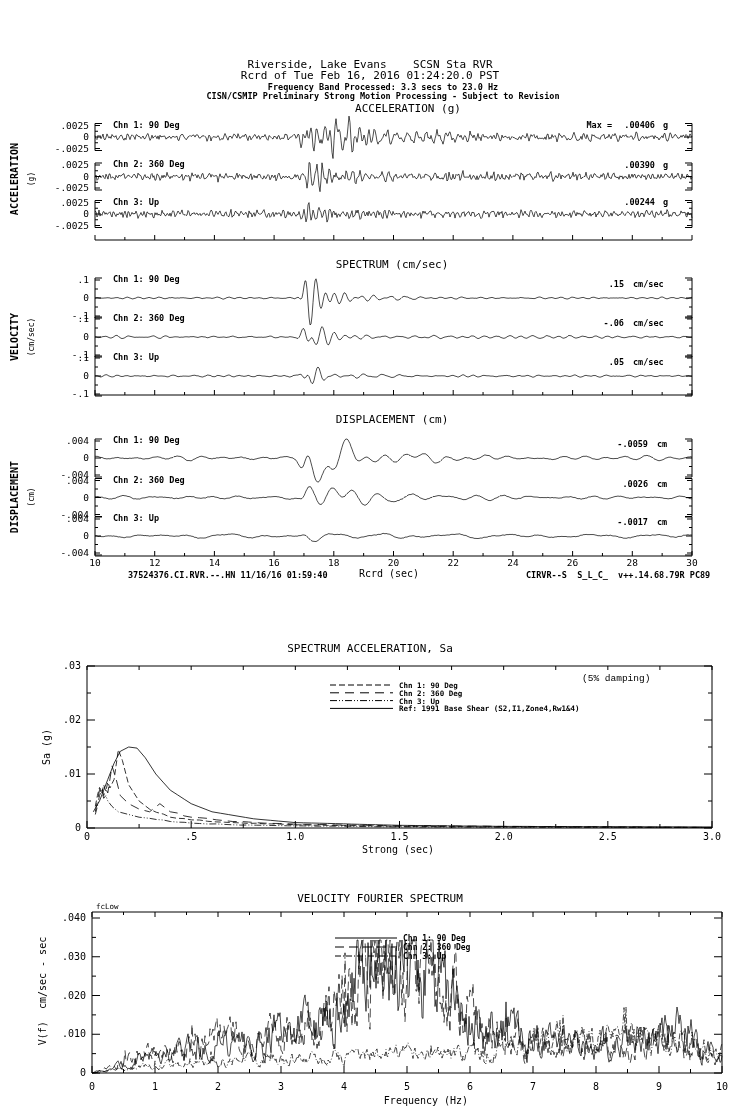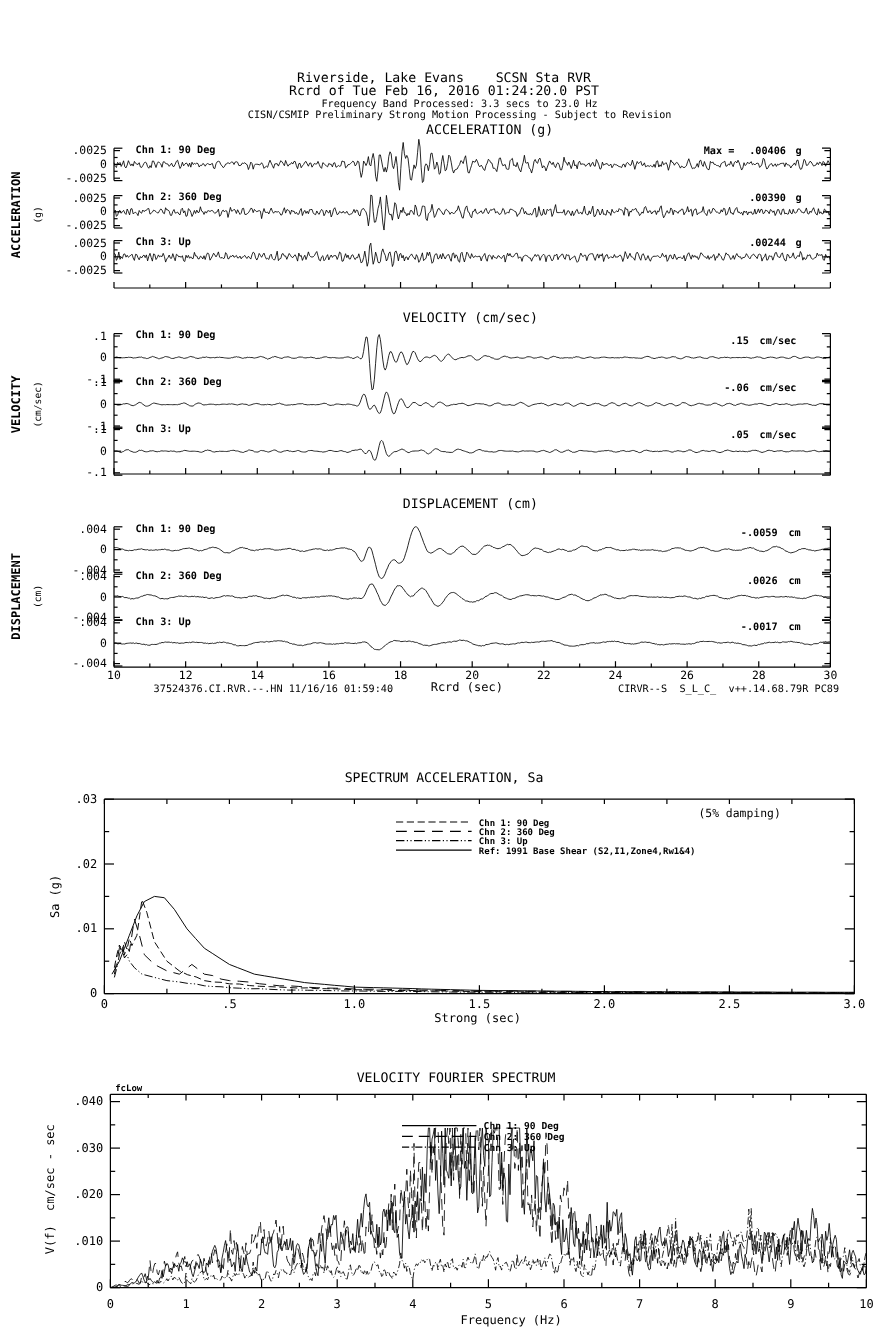--- a/index.html
+++ b/index.html
@@ -3,24 +3,24 @@
 <meta charset="utf-8">
 <style>
   html,body{margin:0;padding:0;background:#fff;}
   .page{position:relative;width:739px;height:1115px;background:#fff;overflow:hidden;
         font-family:"DejaVu Sans Mono",monospace;color:#000;}
   .abs{position:absolute;white-space:pre;}
   .cx{transform:translateX(-50%);text-align:right;}
   .rot{transform:translate(-50%,-50%) rotate(-90deg);transform-origin:center;}
   .f11{font-size:11px;line-height:11px;}
   .f10{font-size:10px;line-height:10px;}
-  .f95{font-size:9.5px;line-height:10px;}
-  .f85b{font-size:8.5px;line-height:9px;font-weight:normal;padding-left:26px;}
+  .f95{font-size:9.5px;line-height:10px;font-family:Liberation Mono, monospace;}
+  .f85b{font-size:8.5px;line-height:9px;font-weight:bold;padding-left:26px;}
   .f8{font-size:8px;line-height:8px;}
-  .f75b{font-size:7.5px;line-height:8px;font-weight:bold;}
+  .f75b{font-size:7.5px;line-height:8px;font-weight:normal;}
   .f10b{font-size:10px;line-height:10px;font-weight:bold;}
   svg text{font-family:"DejaVu Sans Mono",monospace;fill:#000;}
 </style>
 </head>
 <body>
 
 <div class="page">
 
   <svg id="plots" width="739" height="1115" style="position:absolute;left:0;top:0">
       <line x1="95" y1="240" x2="692" y2="240" stroke="#000" stroke-width="1"></line>
@@ -465,33 +465,33 @@
       <polyline points="92.0,1073.0 93.0,1072.7 94.0,1072.2 95.0,1071.7 96.0,1071.0 97.0,1070.9 98.0,1071.2 99.0,1070.6 100.0,1071.1 101.0,1071.1 102.0,1070.5 103.0,1069.2 104.0,1068.0 105.0,1067.9 106.0,1069.1 107.0,1068.4 108.0,1066.9 109.0,1065.8 110.0,1065.8 111.0,1066.8 112.0,1065.2 113.0,1065.9 114.0,1065.8 115.0,1067.4 116.0,1069.2 117.0,1069.1 118.0,1063.9 119.0,1062.4 120.0,1064.3 121.0,1061.4 122.0,1065.7 123.0,1068.3 124.0,1060.9 125.0,1050.5 126.0,1060.9 127.0,1062.3 128.0,1056.3 129.0,1053.0 130.0,1052.9 131.0,1060.4 132.0,1062.4 133.0,1058.7 134.0,1060.7 135.0,1065.3 136.0,1057.4 137.0,1051.0 138.0,1055.1 139.0,1053.0 140.0,1053.8 141.0,1059.9 142.0,1056.7 143.0,1058.3 144.0,1051.5 145.0,1056.5 146.0,1049.9 147.0,1045.6 148.0,1043.2 149.0,1053.0 150.0,1055.6 151.0,1054.9 152.0,1058.9 153.0,1050.4 154.0,1047.1 155.0,1055.6 156.0,1051.4 157.0,1055.2 158.0,1058.8 159.0,1053.7 160.0,1050.8 161.0,1050.1 162.0,1057.6 163.0,1053.4 164.0,1047.1 165.0,1045.3 166.0,1047.1 167.0,1050.3 168.0,1052.9 169.0,1056.2 170.0,1048.6 171.0,1052.9 172.0,1059.5 173.0,1062.9 174.0,1052.2 175.0,1046.5 176.0,1043.4 177.0,1052.4 178.0,1046.0 179.0,1041.4 180.0,1043.0 181.0,1051.4 182.0,1049.7 183.0,1052.2 184.0,1060.1 185.0,1053.9 186.0,1059.5 187.0,1046.7 188.0,1043.4 189.0,1036.5 190.0,1052.7 191.0,1046.6 192.0,1024.0 193.0,1043.0 194.0,1045.3 195.0,1033.8 196.0,1041.6 197.0,1035.4 198.0,1040.6 199.0,1050.6 200.0,1058.4 201.0,1046.7 202.0,1038.7 203.0,1043.6 204.0,1046.4 205.0,1035.7 206.0,1045.7 207.0,1044.8 208.0,1044.5 209.0,1041.7 210.0,1028.7 211.0,1035.2 212.0,1032.9 213.0,1029.0 214.0,1040.3 215.0,1027.6 216.0,1022.3 217.0,1017.6 218.0,1035.8 219.0,1035.3 220.0,1024.6 221.0,1037.4 222.0,1038.2 223.0,1033.5 224.0,1025.8 225.0,1034.7 226.0,1036.5 227.0,1029.2 228.0,1026.8 229.0,1022.5 230.0,1016.7 231.0,1027.3 232.0,1040.7 233.0,1022.1 234.0,1041.8 235.0,1029.3 236.0,1021.8 237.0,1035.5 238.0,1035.2 239.0,1048.6 240.0,1051.5 241.0,1052.7 242.0,1055.5 243.0,1058.5 244.0,1044.1 245.0,1055.7 246.0,1046.5 247.0,1040.6 248.0,1039.8 249.0,1043.3 250.0,1048.2 251.0,1056.5 252.0,1044.2 253.0,1048.0 254.0,1053.8 255.0,1059.6 256.0,1051.4 257.0,1040.6 258.0,1033.1 259.0,1040.4 260.0,1032.4 261.0,1033.8 262.0,1042.1 263.0,1046.9 264.0,1043.2 265.0,1035.5 266.0,1025.0 267.0,1035.6 268.0,1024.1 269.0,1018.1 270.0,1013.0 271.0,1020.0 272.0,1026.1 273.0,1034.3 274.0,1024.2 275.0,1019.4 276.0,1034.7 277.0,1041.4 278.0,1035.6 279.0,1046.2 280.0,1036.1 281.0,1050.5 282.0,1051.2 283.0,1054.8 284.0,1051.6 285.0,1034.6 286.0,1028.8 287.0,1017.3 288.0,1029.7 289.0,1023.8 290.0,1023.4 291.0,1037.5 292.0,1044.4 293.0,1037.3 294.0,1041.6 295.0,1038.8 296.0,1045.9 297.0,1029.4 298.0,1036.6 299.0,1043.9 300.0,1029.8 301.0,1042.6 302.0,1032.4 303.0,1041.9 304.0,1047.0 305.0,1022.4 306.0,1026.1 307.0,1027.4 308.0,1010.5 309.0,1028.6 310.0,1012.3 311.0,1025.1 312.0,1039.7 313.0,1036.6 314.0,1045.3 315.0,1026.7 316.0,1036.6 317.0,1048.4 318.0,1040.4 319.0,1045.8 320.0,1026.5 321.0,1042.4 322.0,1035.3 323.0,1015.0 324.0,1003.0 325.0,1019.0 326.0,995.1 327.0,1024.7 328.0,1001.8 329.0,986.7 330.0,1019.8 331.0,1027.4 332.0,1022.5 333.0,1018.8 334.0,990.3 335.0,997.4 336.0,1005.9 337.0,998.4 338.0,997.4 339.0,974.3 340.0,1000.4 341.0,1014.2 342.0,975.1 343.0,994.7 344.0,1023.2 345.0,952.8 346.0,1015.5 347.0,1031.6 348.0,991.0 349.0,968.9 350.0,968.8 351.0,997.2 352.0,1026.5 353.0,1000.2 354.0,998.1 355.0,1025.7 356.0,1007.8 357.0,1025.9 358.0,991.6 359.0,950.4 360.0,978.6 361.0,956.5 362.0,964.2 363.0,940.0 364.0,940.0 365.0,940.0 366.0,967.0 367.0,969.8 368.0,997.8 369.0,1023.9 370.0,1029.3 371.0,968.1 372.0,949.9 373.0,940.0 374.0,953.0 375.0,940.0 376.0,979.6 377.0,940.0 378.0,983.6 379.0,940.0 380.0,940.0 381.0,940.0 382.0,953.8 383.0,999.8 384.0,945.4 385.0,970.3 386.0,940.0 387.0,940.0 388.0,940.0 389.0,974.0 390.0,940.0 391.0,986.3 392.0,961.0 393.0,987.6 394.0,983.4 395.0,996.1 396.0,955.0 397.0,940.0 398.0,940.0 399.0,958.3 400.0,940.0 401.0,982.5 402.0,1005.2 403.0,972.4 404.0,999.2 405.0,1021.8 406.0,995.4 407.0,976.6 408.0,945.0 409.0,950.9 410.0,940.0 411.0,940.0 412.0,944.3 413.0,940.0 414.0,940.0 415.0,957.0 416.0,991.2 417.0,990.7 418.0,967.6 419.0,1003.7 420.0,968.4 421.0,949.5 422.0,940.0 423.0,940.0 424.0,940.0 425.0,940.0 426.0,940.0 427.0,960.6 428.0,949.1 429.0,973.7 430.0,965.4 431.0,940.0 432.0,975.4 433.0,952.0 434.0,976.8 435.0,954.6 436.0,995.9 437.0,990.3 438.0,984.0 439.0,966.0 440.0,1004.0 441.0,1003.2 442.0,1012.9 443.0,995.8 444.0,1022.4 445.0,1010.0 446.0,999.3 447.0,1026.3 448.0,1007.3 449.0,1016.4 450.0,1032.8 451.0,991.4 452.0,983.9 453.0,964.8 454.0,980.1 455.0,944.0 456.0,955.7 457.0,1006.1 458.0,994.2 459.0,1025.8 460.0,1038.0 461.0,1009.4 462.0,1014.8 463.0,1032.9 464.0,1030.4 465.0,1016.5 466.0,1023.8 467.0,996.1 468.0,1001.7 469.0,1000.0 470.0,989.9 471.0,994.4 472.0,996.4 473.0,983.2 474.0,1015.3 475.0,1010.3 476.0,1024.8 477.0,1020.7 478.0,1007.6 479.0,1009.8 480.0,1026.1 481.0,1032.7 482.0,1023.5 483.0,1034.9 484.0,1046.2 485.0,1055.7 486.0,1034.1 487.0,1028.3 488.0,1037.4 489.0,1016.4 490.0,1022.2 491.0,1037.0 492.0,1048.3 493.0,1030.9 494.0,1032.3 495.0,1036.4 496.0,1038.4 497.0,1021.7 498.0,1035.9 499.0,1038.3 500.0,1029.7 501.0,1028.5 502.0,1032.0 503.0,1047.7 504.0,1050.0 505.0,1055.3 506.0,1015.5 507.0,1019.3 508.0,1047.7 509.0,1043.1 510.0,1045.2 511.0,1054.2 512.0,1043.6 513.0,1047.5 514.0,1035.9 515.0,1037.4 516.0,1030.8 517.0,1024.1 518.0,1017.9 519.0,1031.8 520.0,1042.8 521.0,1050.4 522.0,1038.9 523.0,1052.4 524.0,1060.8 525.0,1063.8 526.0,1062.3 527.0,1046.9 528.0,1053.6 529.0,1038.5 530.0,1048.2 531.0,1050.7 532.0,1049.2 533.0,1044.5 534.0,1031.8 535.0,1028.7 536.0,1029.4 537.0,1043.0 538.0,1051.6 539.0,1051.0 540.0,1054.9 541.0,1053.3 542.0,1045.7 543.0,1033.8 544.0,1038.5 545.0,1040.2 546.0,1050.6 547.0,1041.0 548.0,1052.7 549.0,1041.0 550.0,1050.4 551.0,1052.5 552.0,1051.9 553.0,1050.8 554.0,1054.7 555.0,1051.6 556.0,1057.5 557.0,1052.4 558.0,1056.3 559.0,1048.8 560.0,1054.2 561.0,1056.8 562.0,1049.9 563.0,1057.3 564.0,1051.1 565.0,1039.0 566.0,1039.9 567.0,1039.0 568.0,1038.5 569.0,1050.8 570.0,1054.3 571.0,1055.8 572.0,1047.6 573.0,1046.8 574.0,1040.7 575.0,1033.8 576.0,1032.0 577.0,1034.3 578.0,1042.9 579.0,1039.0 580.0,1052.2 581.0,1055.7 582.0,1048.3 583.0,1054.7 584.0,1059.7 585.0,1054.4 586.0,1052.9 587.0,1046.1 588.0,1045.6 589.0,1051.5 590.0,1051.1 591.0,1043.8 592.0,1054.5 593.0,1049.3 594.0,1052.6 595.0,1045.0 596.0,1046.3 597.0,1052.6 598.0,1051.3 599.0,1046.4 600.0,1043.2 601.0,1050.7 602.0,1044.6 603.0,1045.3 604.0,1045.7 605.0,1038.0 606.0,1045.1 607.0,1037.2 608.0,1049.5 609.0,1053.1 610.0,1059.4 611.0,1051.7 612.0,1053.4 613.0,1044.5 614.0,1052.4 615.0,1040.3 616.0,1035.1 617.0,1035.5 618.0,1035.3 619.0,1038.1 620.0,1039.5 621.0,1046.6 622.0,1048.9 623.0,1058.3 624.0,1051.3 625.0,1057.9 626.0,1052.0 627.0,1047.0 628.0,1052.2 629.0,1060.2 630.0,1063.8 631.0,1059.0 632.0,1052.6 633.0,1054.3 634.0,1056.1 635.0,1060.0 636.0,1043.7 637.0,1046.8 638.0,1040.1 639.0,1032.3 640.0,1027.1 641.0,1039.9 642.0,1037.8 643.0,1042.1 644.0,1051.1 645.0,1057.5 646.0,1060.9 647.0,1050.2 648.0,1036.6 649.0,1043.4 650.0,1037.6 651.0,1039.9 652.0,1033.6 653.0,1030.8 654.0,1028.1 655.0,1030.2 656.0,1040.5 657.0,1039.4 658.0,1030.4 659.0,1022.4 660.0,1022.6 661.0,1033.6 662.0,1043.3 663.0,1047.0 664.0,1044.9 665.0,1033.1 666.0,1048.0 667.0,1041.3 668.0,1025.2 669.0,1051.4 670.0,1047.5 671.0,1044.0 672.0,1040.5 673.0,1032.6 674.0,1042.5 675.0,1047.5 676.0,1045.3 677.0,1052.4 678.0,1050.5 679.0,1041.7 680.0,1047.9 681.0,1046.9 682.0,1047.1 683.0,1048.6 684.0,1058.1 685.0,1048.3 686.0,1056.6 687.0,1053.7 688.0,1046.6 689.0,1047.7 690.0,1061.2 691.0,1053.5 692.0,1055.4 693.0,1047.8 694.0,1040.7 695.0,1038.7 696.0,1036.5 697.0,1049.6 698.0,1043.5 699.0,1051.5 700.0,1059.7 701.0,1059.3 702.0,1054.4 703.0,1059.4 704.0,1053.2 705.0,1052.5 706.0,1058.7 707.0,1061.7 708.0,1062.7 709.0,1060.5 710.0,1052.9 711.0,1053.1 712.0,1056.2 713.0,1057.6 714.0,1061.0 715.0,1065.0 716.0,1061.4 717.0,1059.4 718.0,1062.1 719.0,1054.7 720.0,1054.4 721.0,1056.1 722.0,1054.7" fill="none" stroke="#000" stroke-width="0.7" stroke-dasharray="9,5"></polyline>
       <polyline points="92.0,1073.0 93.0,1072.9 94.0,1072.8 95.0,1072.8 96.0,1072.5 97.0,1072.4 98.0,1072.4 99.0,1072.3 100.0,1071.9 101.0,1071.7 102.0,1071.7 103.0,1071.5 104.0,1071.7 105.0,1071.4 106.0,1070.7 107.0,1070.4 108.0,1070.5 109.0,1070.1 110.0,1070.0 111.0,1069.7 112.0,1069.5 113.0,1069.2 114.0,1069.6 115.0,1069.8 116.0,1070.3 117.0,1069.1 118.0,1066.9 119.0,1068.7 120.0,1067.9 121.0,1069.1 122.0,1068.6 123.0,1069.4 124.0,1070.5 125.0,1070.4 126.0,1069.5 127.0,1069.7 128.0,1069.8 129.0,1069.6 130.0,1069.4 131.0,1069.0 132.0,1068.8 133.0,1069.2 134.0,1067.7 135.0,1068.8 136.0,1069.4 137.0,1068.5 138.0,1067.4 139.0,1065.6 140.0,1067.5 141.0,1065.7 142.0,1064.8 143.0,1063.3 144.0,1066.6 145.0,1064.5 146.0,1065.0 147.0,1065.8 148.0,1067.1 149.0,1064.3 150.0,1066.4 151.0,1068.3 152.0,1069.5 153.0,1070.0 154.0,1068.3 155.0,1060.9 156.0,1066.9 157.0,1068.0 158.0,1069.0 159.0,1069.8 160.0,1065.4 161.0,1067.8 162.0,1068.4 163.0,1067.6 164.0,1065.8 165.0,1062.9 166.0,1061.0 167.0,1060.5 168.0,1059.3 169.0,1059.4 170.0,1066.7 171.0,1066.4 172.0,1065.3 173.0,1066.5 174.0,1063.7 175.0,1063.7 176.0,1063.2 177.0,1064.6 178.0,1062.5 179.0,1065.9 180.0,1064.6 181.0,1066.2 182.0,1066.4 183.0,1066.9 184.0,1066.5 185.0,1063.5 186.0,1064.5 187.0,1065.8 188.0,1063.9 189.0,1064.5 190.0,1058.7 191.0,1064.6 192.0,1065.1 193.0,1067.6 194.0,1064.0 195.0,1061.0 196.0,1063.1 197.0,1061.3 198.0,1062.8 199.0,1063.0 200.0,1055.1 201.0,1059.6 202.0,1060.1 203.0,1062.0 204.0,1065.1 205.0,1062.1 206.0,1063.7 207.0,1064.6 208.0,1063.5 209.0,1063.3 210.0,1061.1 211.0,1051.7 212.0,1061.1 213.0,1059.7 214.0,1060.8 215.0,1063.2 216.0,1060.7 217.0,1064.6 218.0,1067.0 219.0,1067.6 220.0,1064.8 221.0,1065.3 222.0,1060.3 223.0,1058.8 224.0,1062.6 225.0,1065.9 226.0,1067.7 227.0,1066.6 228.0,1061.7 229.0,1062.2 230.0,1058.8 231.0,1060.7 232.0,1064.8 233.0,1059.8 234.0,1058.0 235.0,1058.7 236.0,1057.6 237.0,1060.1 238.0,1060.0 239.0,1061.6 240.0,1060.7 241.0,1061.6 242.0,1063.3 243.0,1058.2 244.0,1058.0 245.0,1060.7 246.0,1056.4 247.0,1054.3 248.0,1052.5 249.0,1053.8 250.0,1052.7 251.0,1054.5 252.0,1052.5 253.0,1058.2 254.0,1056.8 255.0,1055.8 256.0,1061.0 257.0,1063.9 258.0,1066.6 259.0,1065.7 260.0,1067.2 261.0,1060.9 262.0,1060.3 263.0,1063.1 264.0,1053.1 265.0,1055.9 266.0,1057.7 267.0,1054.3 268.0,1056.8 269.0,1055.8 270.0,1061.1 271.0,1053.5 272.0,1058.5 273.0,1054.8 274.0,1057.7 275.0,1061.2 276.0,1058.9 277.0,1063.6 278.0,1064.5 279.0,1063.5 280.0,1058.9 281.0,1055.0 282.0,1060.5 283.0,1059.1 284.0,1063.8 285.0,1060.7 286.0,1059.7 287.0,1061.9 288.0,1064.6 289.0,1067.0 290.0,1062.4 291.0,1056.4 292.0,1054.0 293.0,1060.2 294.0,1063.1 295.0,1061.9 296.0,1059.8 297.0,1056.4 298.0,1058.9 299.0,1054.7 300.0,1054.9 301.0,1060.9 302.0,1059.8 303.0,1061.7 304.0,1058.2 305.0,1062.3 306.0,1059.3 307.0,1062.6 308.0,1060.6 309.0,1059.9 310.0,1055.4 311.0,1052.0 312.0,1051.5 313.0,1053.9 314.0,1054.8 315.0,1053.9 316.0,1059.8 317.0,1059.3 318.0,1063.7 319.0,1062.9 320.0,1057.2 321.0,1059.4 322.0,1063.3 323.0,1059.5 324.0,1060.2 325.0,1063.2 326.0,1063.6 327.0,1065.7 328.0,1060.0 329.0,1061.1 330.0,1062.8 331.0,1060.2 332.0,1057.3 333.0,1053.2 334.0,1044.1 335.0,1050.2 336.0,1051.7 337.0,1056.8 338.0,1052.6 339.0,1059.5 340.0,1054.9 341.0,1056.1 342.0,1061.5 343.0,1064.0 344.0,1066.6 345.0,1058.8 346.0,1055.4 347.0,1053.2 348.0,1054.6 349.0,1052.4 350.0,1052.8 351.0,1049.8 352.0,1050.6 353.0,1050.1 354.0,1052.3 355.0,1049.6 356.0,1049.8 357.0,1048.4 358.0,1049.5 359.0,1055.1 360.0,1059.3 361.0,1054.5 362.0,1055.0 363.0,1051.9 364.0,1052.0 365.0,1058.3 366.0,1052.2 367.0,1049.4 368.0,1055.9 369.0,1054.7 370.0,1060.2 371.0,1053.3 372.0,1055.9 373.0,1051.0 374.0,1056.3 375.0,1056.4 376.0,1050.3 377.0,1048.9 378.0,1056.9 379.0,1056.9 380.0,1056.1 381.0,1058.5 382.0,1055.1 383.0,1053.7 384.0,1053.8 385.0,1056.0 386.0,1049.4 387.0,1056.3 388.0,1056.4 389.0,1050.5 390.0,1047.7 391.0,1050.1 392.0,1051.5 393.0,1053.4 394.0,1052.5 395.0,1049.2 396.0,1044.9 397.0,1052.3 398.0,1057.6 399.0,1057.0 400.0,1052.3 401.0,1049.6 402.0,1051.6 403.0,1046.2 404.0,1050.7 405.0,1047.2 406.0,1047.6 407.0,1044.9 408.0,1042.8 409.0,1046.3 410.0,1047.9 411.0,1049.4 412.0,1053.4 413.0,1058.5 414.0,1050.7 415.0,1048.0 416.0,1056.1 417.0,1055.1 418.0,1058.4 419.0,1054.2 420.0,1054.3 421.0,1052.3 422.0,1051.9 423.0,1054.5 424.0,1057.8 425.0,1059.8 426.0,1056.0 427.0,1049.8 428.0,1051.5 429.0,1056.8 430.0,1057.8 431.0,1044.8 432.0,1055.9 433.0,1053.2 434.0,1051.4 435.0,1049.8 436.0,1053.3 437.0,1050.9 438.0,1047.0 439.0,1054.4 440.0,1054.3 441.0,1051.1 442.0,1058.1 443.0,1055.3 444.0,1049.4 445.0,1052.9 446.0,1051.4 447.0,1054.5 448.0,1049.1 449.0,1053.9 450.0,1050.3 451.0,1058.3 452.0,1053.7 453.0,1052.4 454.0,1048.2 455.0,1055.3 456.0,1051.7 457.0,1048.3 458.0,1045.1 459.0,1045.7 460.0,1050.2 461.0,1056.4 462.0,1061.6 463.0,1056.0 464.0,1061.0 465.0,1058.8 466.0,1052.5 467.0,1053.8 468.0,1049.5 469.0,1046.6 470.0,1045.1 471.0,1047.0 472.0,1044.8 473.0,1045.3 474.0,1040.0 475.0,1054.3 476.0,1048.1 477.0,1051.1 478.0,1048.0 479.0,1056.5 480.0,1059.6 481.0,1051.1 482.0,1057.5 483.0,1050.9 484.0,1062.0 485.0,1062.9 486.0,1063.9 487.0,1053.9 488.0,1057.3 489.0,1059.3 490.0,1062.4 491.0,1059.7 492.0,1063.8 493.0,1062.7 494.0,1054.9 495.0,1058.4 496.0,1055.6 497.0,1046.5 498.0,1041.7 499.0,1040.4 500.0,1046.3 501.0,1045.5 502.0,1044.1 503.0,1041.1 504.0,1040.8 505.0,1038.2 506.0,1046.6 507.0,1043.9 508.0,1041.5 509.0,1046.5 510.0,1041.8 511.0,1035.5 512.0,1046.2 513.0,1039.6 514.0,1046.6 515.0,1052.0 516.0,1051.8 517.0,1055.1 518.0,1046.5 519.0,1039.2 520.0,1040.9 521.0,1042.4 522.0,1042.5 523.0,1046.3 524.0,1052.2 525.0,1058.9 526.0,1051.5 527.0,1053.8 528.0,1053.1 529.0,1041.2 530.0,1037.1 531.0,1037.1 532.0,1037.7 533.0,1033.0 534.0,1028.3 535.0,1040.3 536.0,1039.7 537.0,1040.5 538.0,1027.1 539.0,1048.9 540.0,1043.8 541.0,1038.3 542.0,1032.2 543.0,1027.0 544.0,1037.2 545.0,1044.8 546.0,1041.3 547.0,1035.4 548.0,1032.9 549.0,1043.2 550.0,1052.1 551.0,1054.9 552.0,1047.0 553.0,1042.4 554.0,1031.2 555.0,1032.9 556.0,1027.8 557.0,1020.7 558.0,1030.3 559.0,1040.5 560.0,1020.3 561.0,1036.6 562.0,1046.9 563.0,1015.3 564.0,1041.7 565.0,1049.6 566.0,1045.7 567.0,1051.3 568.0,1044.8 569.0,1048.6 570.0,1052.4 571.0,1040.4 572.0,1048.3 573.0,1043.1 574.0,1034.2 575.0,1039.9 576.0,1032.7 577.0,1030.1 578.0,1036.4 579.0,1045.2 580.0,1034.2 581.0,1034.2 582.0,1026.3 583.0,1036.6 584.0,1029.2 585.0,1041.7 586.0,1045.1 587.0,1033.8 588.0,1042.2 589.0,1031.0 590.0,1043.1 591.0,1035.0 592.0,1028.2 593.0,1042.5 594.0,1047.7 595.0,1052.4 596.0,1048.0 597.0,1050.9 598.0,1037.5 599.0,1034.9 600.0,1030.2 601.0,1045.0 602.0,1039.6 603.0,1046.2 604.0,1033.7 605.0,1035.3 606.0,1031.5 607.0,1025.1 608.0,1025.1 609.0,1030.7 610.0,1033.0 611.0,1038.5 612.0,1030.5 613.0,1037.0 614.0,1029.1 615.0,1030.4 616.0,1028.1 617.0,1026.8 618.0,1027.0 619.0,1033.3 620.0,1035.1 621.0,1034.8 622.0,1032.0 623.0,1023.6 624.0,1007.6 625.0,1028.6 626.0,1007.1 627.0,1034.7 628.0,1046.7 629.0,1034.2 630.0,1031.4 631.0,1023.9 632.0,1022.8 633.0,1040.1 634.0,1029.2 635.0,1041.0 636.0,1045.5 637.0,1038.7 638.0,1032.3 639.0,1029.5 640.0,1037.3 641.0,1027.1 642.0,1036.6 643.0,1028.2 644.0,1026.4 645.0,1029.9 646.0,1027.8 647.0,1029.1 648.0,1031.8 649.0,1040.7 650.0,1050.4 651.0,1055.6 652.0,1046.7 653.0,1045.7 654.0,1039.1 655.0,1033.8 656.0,1046.2 657.0,1040.0 658.0,1029.0 659.0,1036.4 660.0,1037.8 661.0,1034.6 662.0,1034.0 663.0,1042.8 664.0,1051.5 665.0,1045.2 666.0,1051.8 667.0,1041.0 668.0,1051.0 669.0,1053.2 670.0,1055.7 671.0,1052.5 672.0,1044.1 673.0,1035.3 674.0,1038.2 675.0,1037.1 676.0,1046.2 677.0,1049.2 678.0,1051.9 679.0,1041.0 680.0,1032.4 681.0,1030.6 682.0,1034.9 683.0,1032.5 684.0,1030.2 685.0,1042.2 686.0,1052.2 687.0,1051.6 688.0,1049.9 689.0,1054.9 690.0,1042.5 691.0,1045.5 692.0,1032.0 693.0,1038.4 694.0,1042.6 695.0,1049.4 696.0,1048.7 697.0,1049.3 698.0,1056.2 699.0,1057.5 700.0,1050.2 701.0,1049.3 702.0,1048.6 703.0,1046.5 704.0,1039.7 705.0,1048.4 706.0,1056.5 707.0,1059.3 708.0,1060.1 709.0,1052.6 710.0,1047.7 711.0,1052.1 712.0,1056.3 713.0,1051.6 714.0,1052.8 715.0,1051.1 716.0,1048.8 717.0,1055.4 718.0,1056.8 719.0,1058.4 720.0,1052.6 721.0,1046.9 722.0,1043.2" fill="none" stroke="#000" stroke-width="0.7" stroke-dasharray="6,2,1,2"></polyline>
     </svg>
 
   <div class="abs f11 cx" style="left:370px;top:59px">Riverside, Lake Evans    SCSN Sta RVR</div>
   <div class="abs f11 cx" style="left:370px;top:70px">Rcrd of Tue Feb 16, 2016 01:24:20.0 PST</div>
   <div class="abs f85b cx" style="left:370px;top:83px">Frequency Band Processed: 3.3 secs to 23.0 Hz</div>
   <div class="abs f85b cx" style="left:370px;top:92px">CISN/CSMIP Preliminary Strong Motion Processing - Subject to Revision</div>
 
   <div class="abs f11 cx" style="left:408px;top:103px">ACCELERATION (g)</div>
-  <div class="abs f11 cx" style="left:392px;top:259px">VELOCITY (cm/sec)</div>
+  <div class="abs f11 cx" style="left:392px;top:259px">SPECTRUM (cm/sec)</div>
   <div class="abs f11 cx" style="left:392px;top:414px">DISPLACEMENT (cm)</div>
 
   <div class="abs f10b rot" style="left:15px;top:179px">ACCELERATION</div>
   <div class="abs f8 rot" style="left:32px;top:179px">(g)</div>
   <div class="abs f10b rot" style="left:15px;top:337px">VELOCITY</div>
   <div class="abs f8 rot" style="left:32px;top:337px">(cm/sec)</div>
   <div class="abs f10b rot" style="left:15px;top:497px">DISPLACEMENT</div>
   <div class="abs f8 rot" style="left:32px;top:497px">(cm)</div>
 
   <div class="abs f10 cx" style="left:389px;top:569px">Rcrd (sec)</div>
   <div class="abs f85b" style="left:102px;top:571px">37524376.CI.RVR.--.HN 11/16/16 01:59:40</div>
-  <div class="abs f85b" style="left:489px;top:571px">CIRVR--S  S_L_C_  v++.14.68.79R PC89</div>
+  <div class="abs f85b" style="left:500px;top:571px">CIRVR--S  S_L_C_  v++.14.68.79R PC89</div>
 
   <div class="abs f11 cx" style="left:370px;top:643px">SPECTRUM ACCELERATION, Sa</div>
   <div class="abs f95" style="left:582px;top:674px">(5% damping)</div>
   <div class="abs f10 rot" style="left:47px;top:747px">Sa (g)</div>
   <div class="abs f10 cx" style="left:398px;top:845px">Strong (sec)</div>
 
   <div class="abs f11 cx" style="left:380px;top:893px">VELOCITY FOURIER SPECTRUM</div>
   <div class="abs f75b" style="left:96px;top:903px">fcLow</div>
   <div class="abs f10 rot" style="left:43px;top:991px">V(f)  cm/sec - sec</div>
   <div class="abs f10 cx" style="left:426px;top:1096px">Frequency (Hz)</div>

